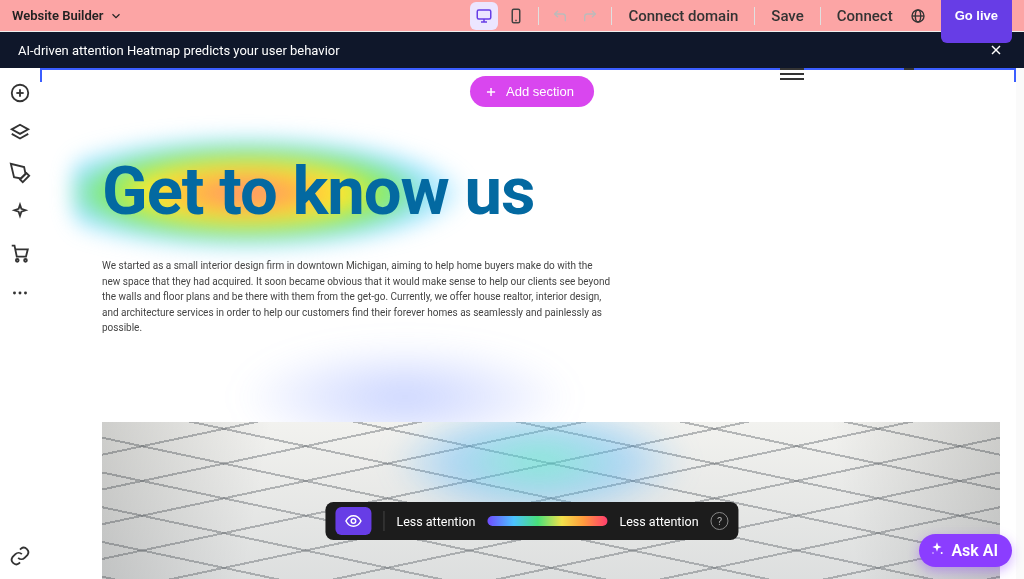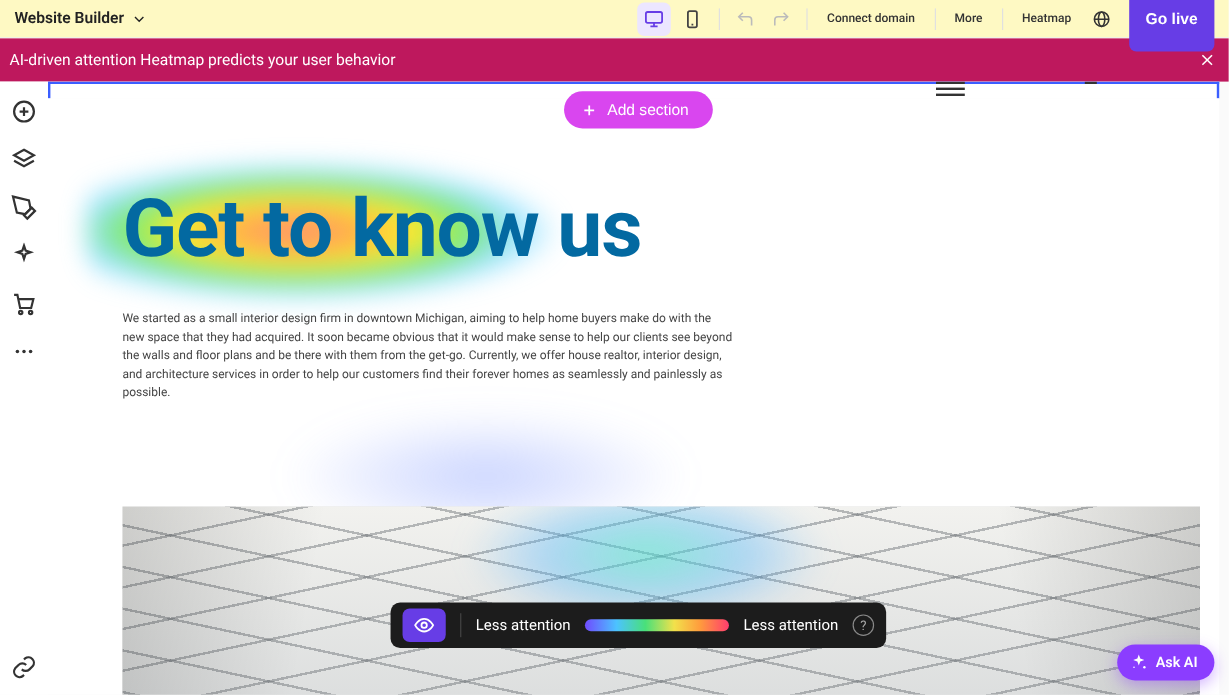--- a/index.html
+++ b/index.html
@@ -8,21 +8,21 @@
       background: #fafafa;
       width: 1024px;
       height: 579px;
       overflow: hidden;
       position: relative;
     }
 
     
     .topbar {
       height: 32px;
-      background: #fef9c3;
+      background: #fca5a5;
       display: flex;
       align-items: center;
       padding: 0 12px;
       border-bottom: 1px solid #eee;
     }
     .topbar-left {
       display: flex;
       align-items: center;
       gap: 6px;
       font-size: 13px;
@@ -60,21 +60,21 @@
     .history-btn {
       width: 26px;
       height: 26px;
       display: flex;
       align-items: center;
       justify-content: center;
       color: #bbb;
       cursor: pointer;
     }
     .link-btn {
-      font-size: 10px;
+      font-size: 15px;
       color: #333;
       font-weight: 500;
       padding: 4px 8px;
       cursor: pointer;
     }
     .globe-btn {
       width: 26px; height: 26px;
       display:flex; align-items:center; justify-content:center;
       color:#333; cursor:pointer;
     }
@@ -86,25 +86,25 @@
       padding: 20px 14px;
       font-size: 13px;
       font-weight: 600;
       cursor: pointer;
       margin-left: 6px;
     }
 
     
     .banner {
       height: 36px;
-      background: #be185d;
+      background: #0f172a;
       color: #fff;
       display: flex;
       align-items: center;
-      padding: 0 8px;
+      padding: 0 18px;
       font-size: 13px;
     }
     .banner-close {
       margin-left: auto;
       cursor: pointer;
       width:20px;height:20px;
       display:flex;align-items:center;justify-content:center;
     }
 
     
@@ -306,24 +306,23 @@
 
     
     .ask-ai {
       position: absolute;
       right: 12px;
       bottom: 12px;
       background: #8b3dff;
       color: #fff;
       border-radius: 20px;
       padding: 7px 14px 7px 10px;
-      font-size: 12px;
+      font-size: 16px;
       font-weight: 600;
       display: flex;
-      align-items: center;
       gap: 6px;
       cursor: pointer;
       z-index: 20;
       box-shadow: 0 4px 12px rgba(139,61,255,0.4);
     }
     .sparkle { width:16px;height:16px; }
   </style>
 </head>
 <body>
 
@@ -358,23 +357,23 @@
     </div>
     <div class="history-btn">
       <svg viewBox="0 0 24 24" width="16" height="16" fill="none" stroke="currentColor" stroke-width="2">
           <polyline points="15 14 20 9 15 4"></polyline>
           <path d="M4 20v-7a4 4 0 0 1 4-4h12"></path>
         </svg>
     </div>
     <div class="sep"></div>
     <div class="link-btn">Connect domain</div>
     <div class="sep"></div>
-    <div class="link-btn">More</div>
+    <div class="link-btn">Save</div>
     <div class="sep"></div>
-    <div class="link-btn">Heatmap</div>
+    <div class="link-btn">Connect</div>
     <div class="globe-btn">
       <svg viewBox="0 0 24 24" width="16" height="16" fill="none" stroke="currentColor" stroke-width="2">
           <circle cx="12" cy="12" r="9"></circle>
           <ellipse cx="12" cy="12" rx="4" ry="9"></ellipse>
           <line x1="3" y1="12" x2="21" y2="12"></line>
         </svg>
     </div>
     <button class="go-live">Go live</button>
   </div>
 </div>

